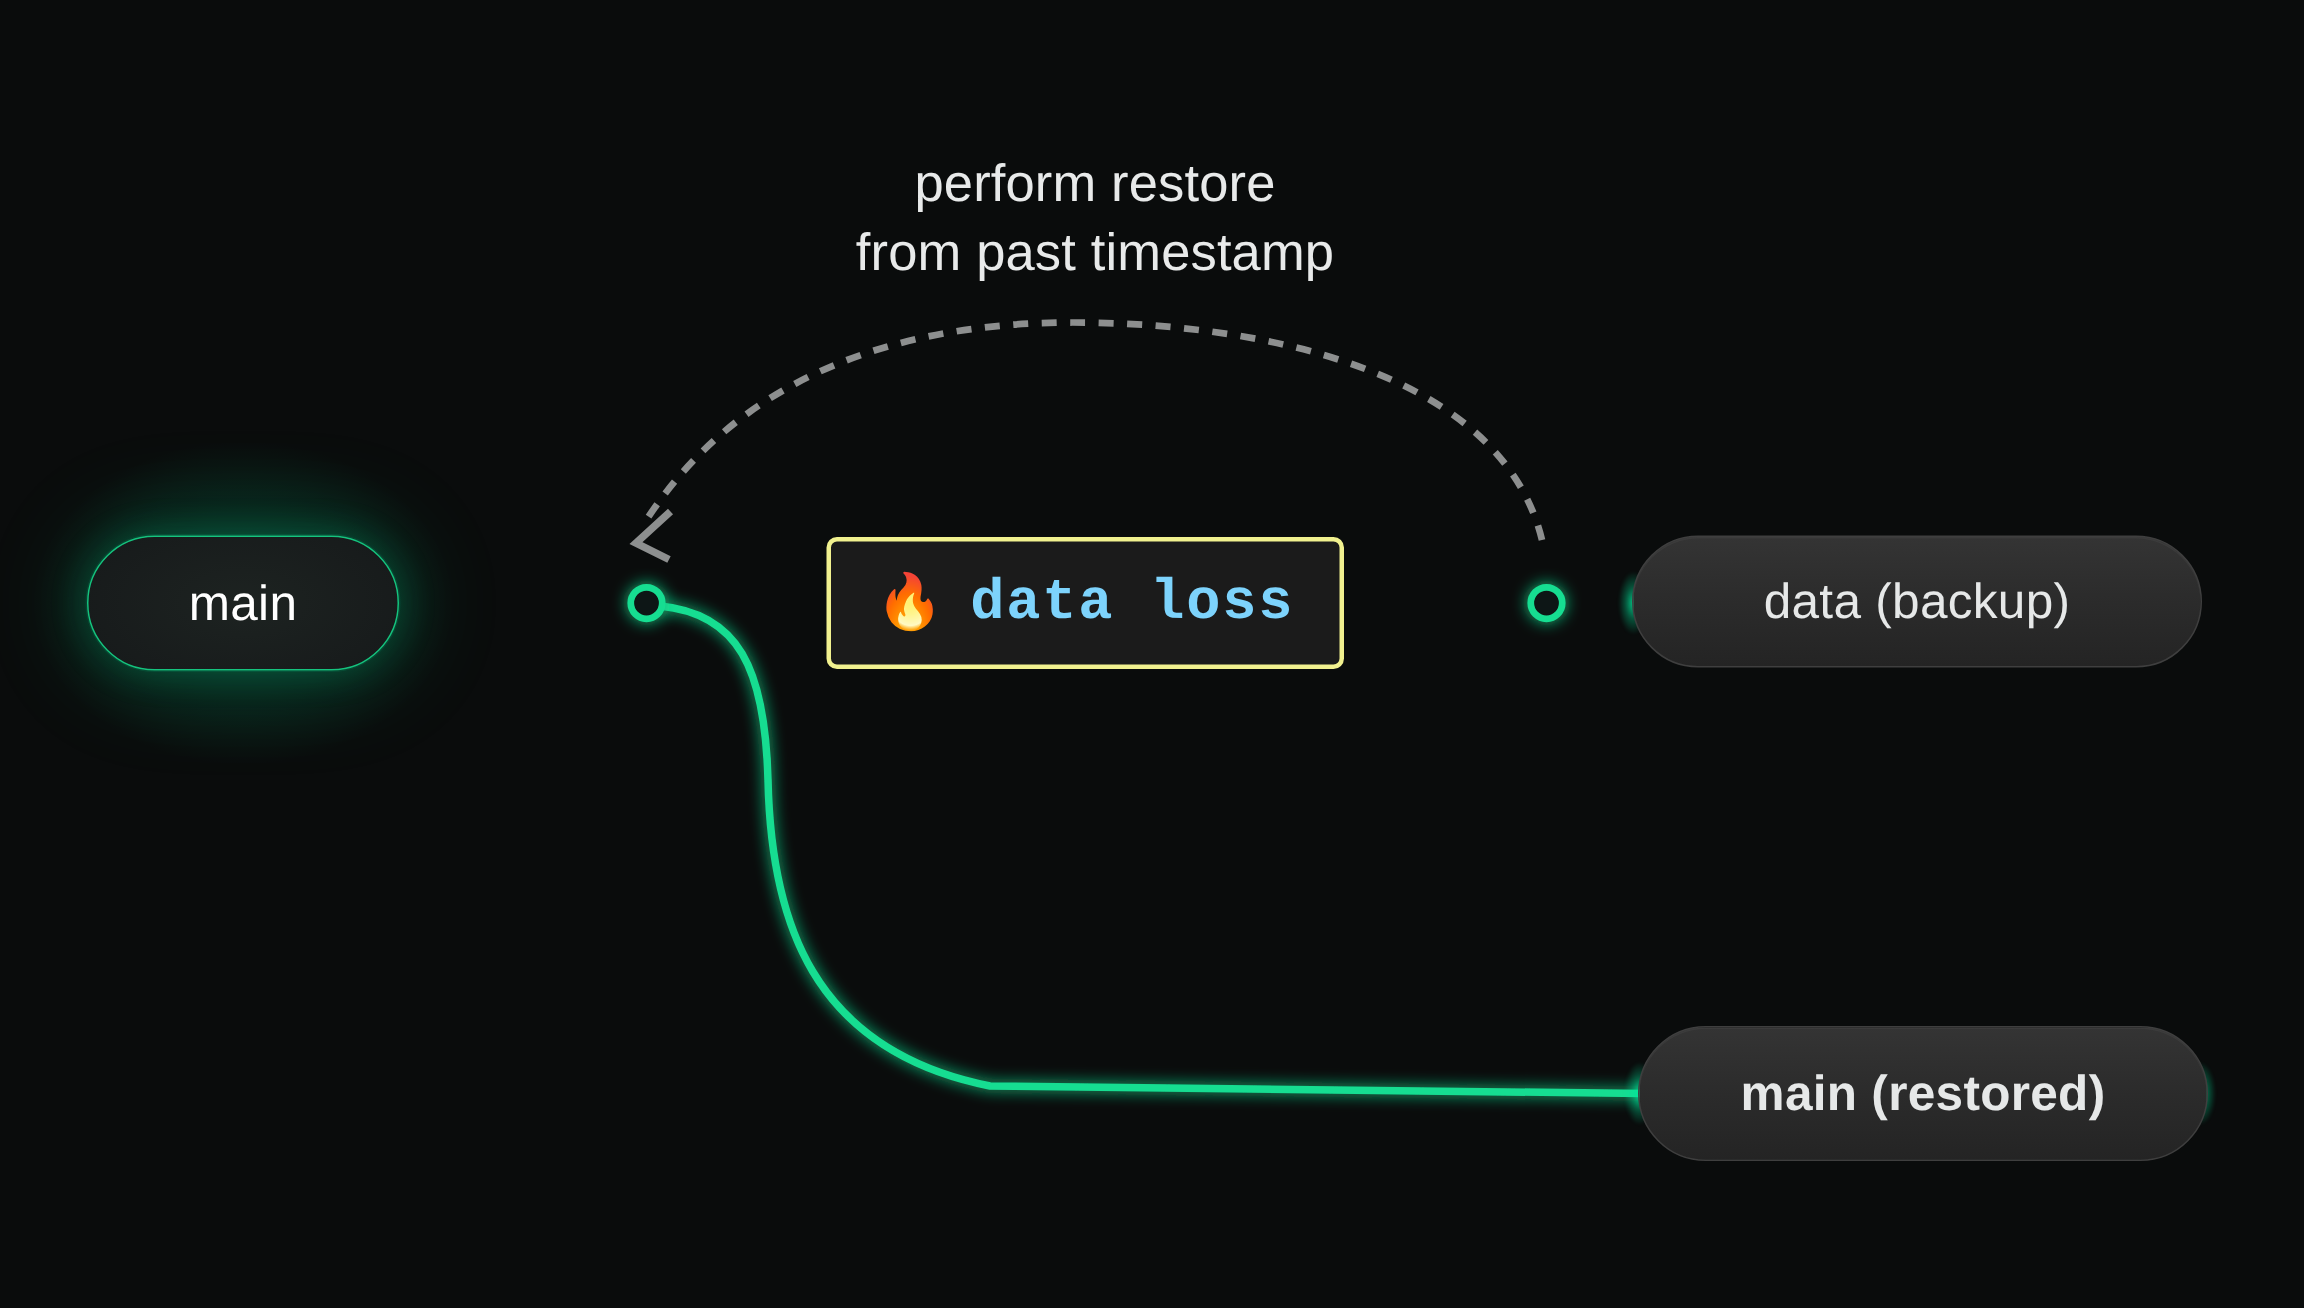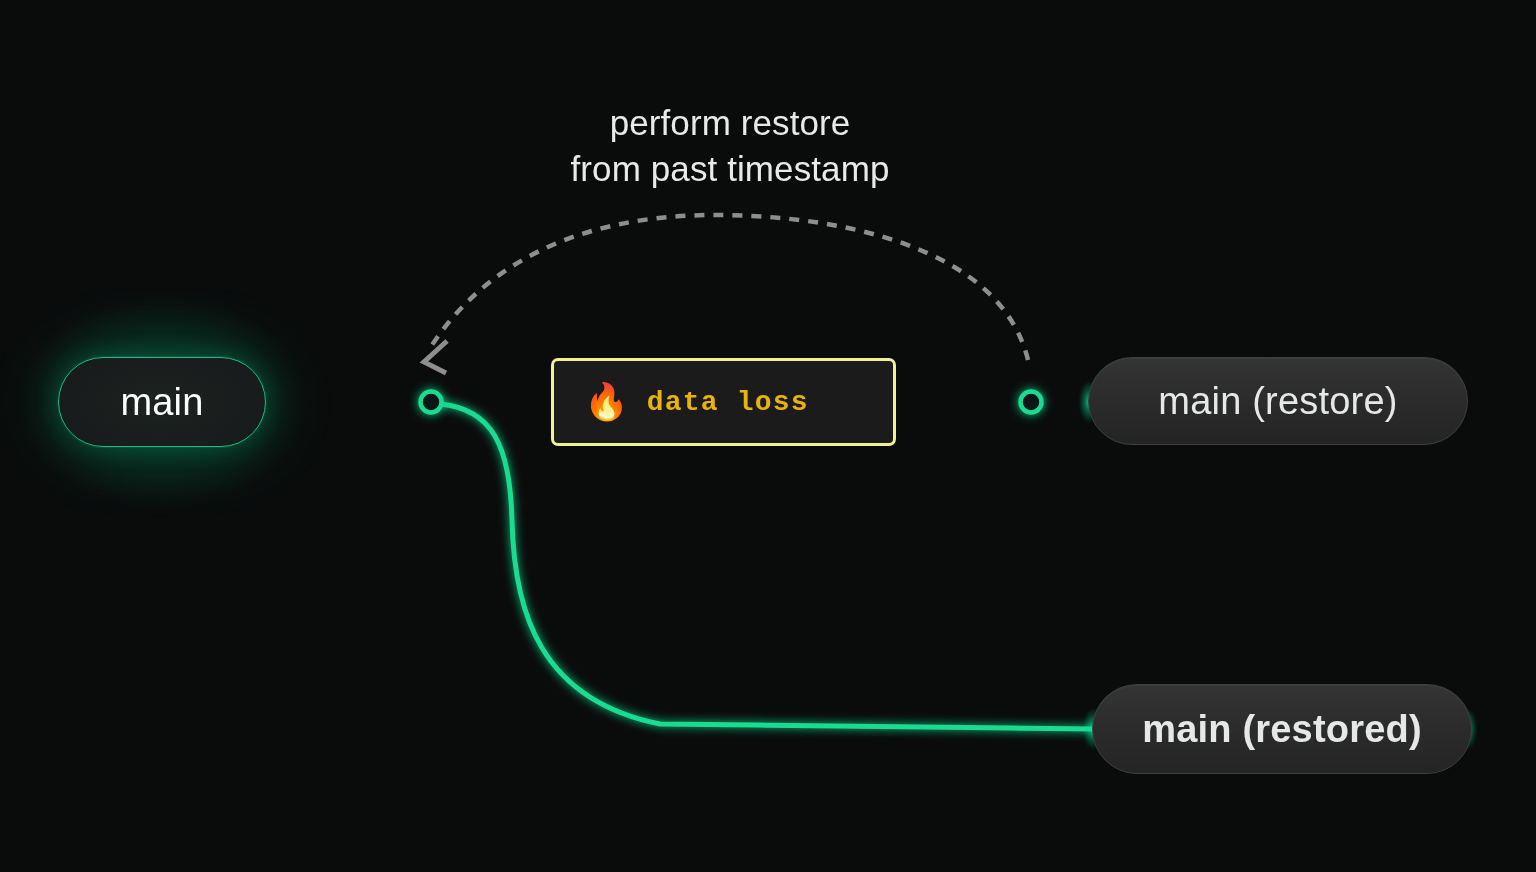--- a/index.html
+++ b/index.html
@@ -42,21 +42,21 @@
   }
 
   
   .pill {
     position: absolute;
     display: flex;
     align-items: center;
     justify-content: center;
     border-radius: 999px;
     box-sizing: border-box;
-    font-size: 38px;
+    font-size: 33px;
     letter-spacing: 0.2px;
     color: #f2f4f4;
     font-family: "Liberation Sans", sans-serif;
   }
 
   .pill.accent {
     background:
       radial-gradient(120% 150% at 50% 50%, #1d2321 0%, #16191a 55%, #1b1e1f 100%);
     border: 1.6px solid #15c37e;
     color: #ffffff;
@@ -96,24 +96,24 @@
     border-radius: 7px;
     padding: 0 30px;
   }
   .marker .emoji {
     font-size: 36px;
     line-height: 1;
     font-family: "DejaVu Sans", sans-serif;
   }
   .marker .mlabel {
     font-family: "Liberation Mono", "DejaVu Sans Mono", monospace;
-    font-size: 28px;
+    font-size: 38px;
     font-weight: 700;
     letter-spacing: 1.2px;
-    color: #eab308;
+    color: #7dd3fc;
   }
 </style>
 </head>
 <body>
 
 <div id="stage">
 
   <svg id="wires" viewBox="0 0 1536 872" xmlns="http://www.w3.org/2000/svg">
     <defs>
       <filter id="greenGlow" x="-60%" y="-60%" width="220%" height="220%">
@@ -157,21 +157,21 @@
     <span>main</span>
   </div>
 
   <div class="marker" style="left:551px; top:358px; width:345px; height:88px;">
     <span class="emoji">🔥</span>
     <span class="mlabel">data loss</span>
   </div>
 
   <div class="edge-glow" style="left:1076px; top:375px;"></div>
   <div class="pill neutral" style="left:1088px; top:357px; width:380px; height:88px;">
-    <span>main (restore)</span>
+    <span>data (backup)</span>
   </div>
 
   <div class="edge-glow" style="left:1080px; top:702px;"></div>
   <div class="edge-glow" style="left:1454px; top:702px;"></div>
   <div class="pill neutral" style="left:1092px; top:684px; width:380px; height:90px;font-weight:bold;">
     <span>main (restored)</span>
   </div>
 
 </div>
 

